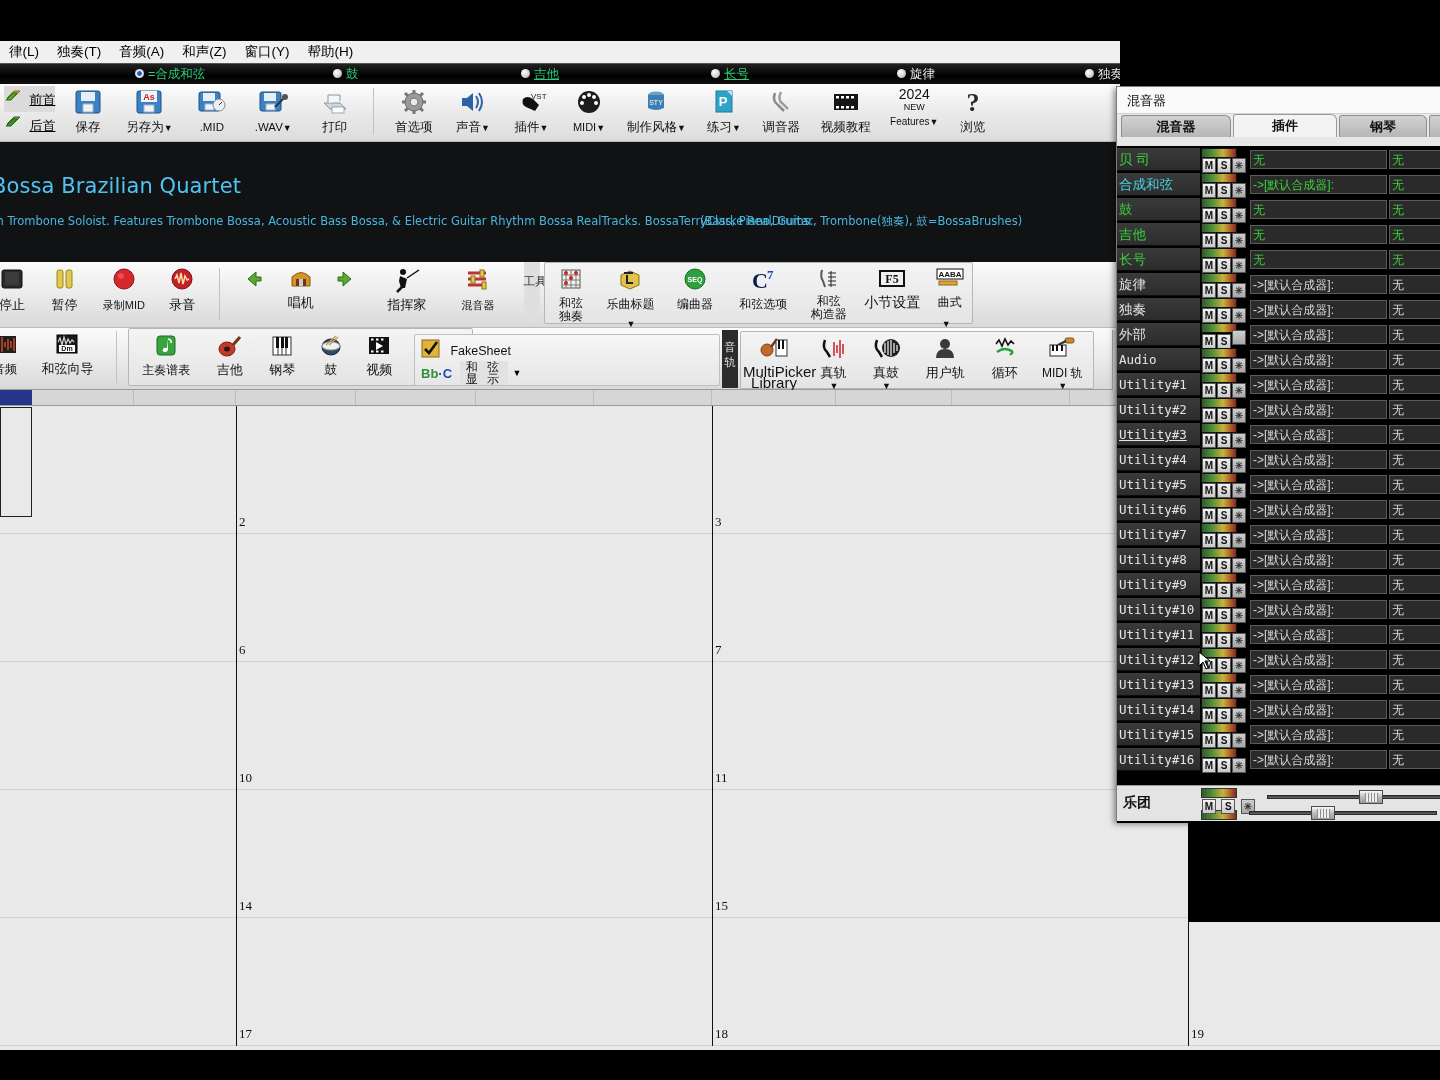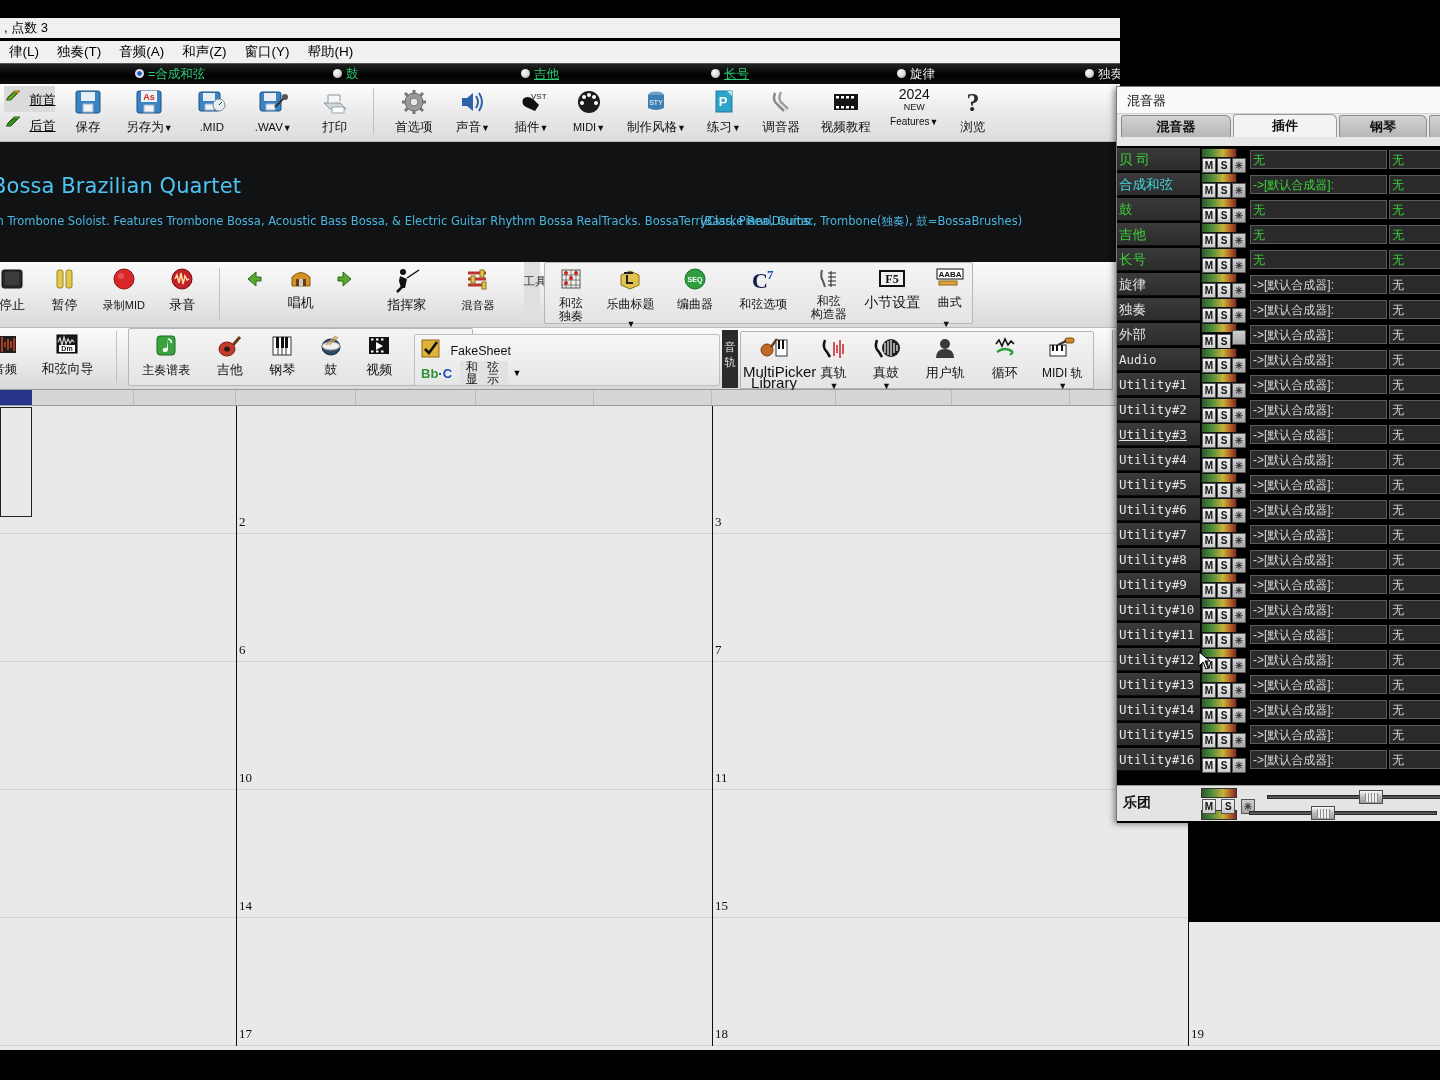--- a/index.html
+++ b/index.html
@@ -286,23 +286,20 @@
   .scrollcol{
     position:absolute; left:1112px; top:330px; width:8px; height:60px;
     background:#dcdcdc; border-left:1px solid #a9a9a9;
   }
 </style>
 </head>
 <body>
 
 <div id="app">
 
-  <div class="titlebar-frag">
-    <span>,  点数 3</span>
-  </div>
 
   <div class="menubar" id="menubar"><span class="mi">律(L)</span><span class="mi">独奏(T)</span><span class="mi">音频(A)</span><span class="mi">和声(Z)</span><span class="mi">窗口(Y)</span><span class="mi">帮助(H)</span></div>
 
   <div class="trackstrip" id="trackstrip">
       <span class="tr-item" style="left: 135px;"><span class="tr-radio on"></span><span class="tr-label" style="color: rgb(42, 208, 122);">=合成和弦</span></span>
       <span class="tr-item" style="left: 333px;"><span class="tr-radio"></span><span class="tr-label" style="color: rgb(42, 208, 122);">鼓</span></span>
       <span class="tr-item" style="left: 521px;"><span class="tr-radio"></span><span class="tr-label u" style="color: rgb(42, 208, 122);">吉他</span></span>
       <span class="tr-item" style="left: 711px;"><span class="tr-radio"></span><span class="tr-label u" style="color: rgb(42, 208, 122);">长号</span></span>
       <span class="tr-item" style="left: 897px;"><span class="tr-radio"></span><span class="tr-label" style="color: rgb(233, 233, 233);">旋律</span></span>
       <span class="tr-item" style="left: 1085px;"><span class="tr-radio"></span><span class="tr-label" style="color: rgb(233, 233, 233);">独奏</span></span>

